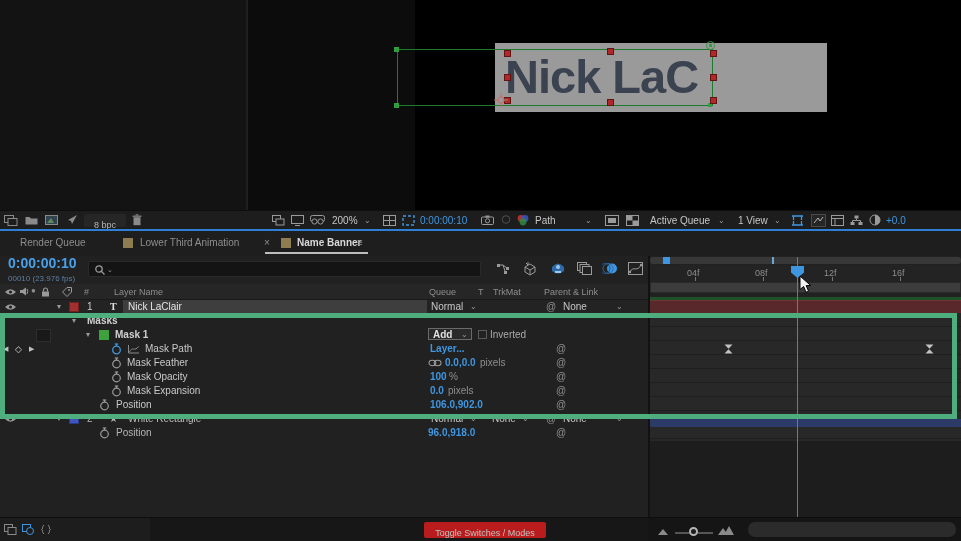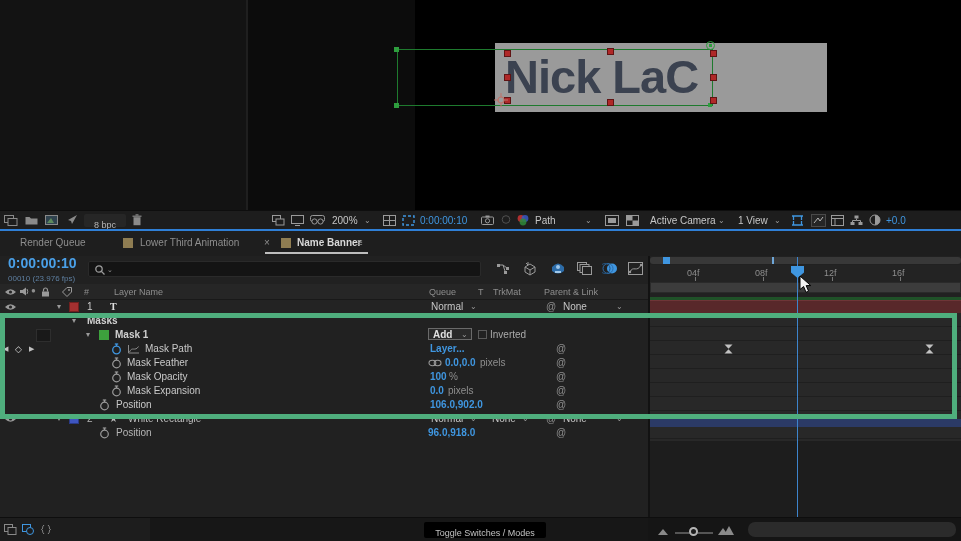--- a/index.html
+++ b/index.html
@@ -155,21 +155,21 @@
           <rect x="3" y="3" width="8" height="5" fill="#9a9a9a"></rect>
         </svg>
       </span>
     <span class="ico" style="left:626px;top:4px;">
         <svg width="13" height="11">
           <rect x="0.5" y="0.5" width="12" height="10" fill="none" stroke="#9a9a9a"></rect>
           <rect x="1" y="1" width="5.5" height="4.5" fill="#9a9a9a"></rect>
           <rect x="6.5" y="5.5" width="5.5" height="4.5" fill="#9a9a9a"></rect>
         </svg>
       </span>
-    <span class="txt dd" style="left:650px;top:3px;">Active Camera</span>
+    <span class="txt dd" style="left:650px;top:3px;">Active Queue</span>
     <span class="chev" style="left:718px;top:3px;">⌄</span>
     <span class="txt dd" style="left:738px;top:3px;">1 View</span>
     <span class="chev" style="left:774px;top:3px;">⌄</span>
     <span class="ico" style="left:791px;top:4px;">
         <svg width="13" height="11">
           <path d="M1,1 h11 M2.5,1 v4 M10.5,1 v4 M1,10 h11 M2.5,10 v-4 M10.5,10 v-4" stroke="#3f96e0" fill="none" stroke-width="1.3"></path>
         </svg>
       </span>
     <span class="ico" style="left:811px;top:3px;">
         <svg width="15" height="13">
@@ -309,20 +309,23 @@
     <span class="ico" style="left:4px;top:3px;">
         <svg width="13" height="8">
           <path d="M1,4 Q6.5,-1.5 12,4 Q6.5,9.5 1,4 Z" fill="#9a9a9a"></path>
           <circle cx="6.5" cy="4" r="1.6" fill="#232323"></circle>
         </svg>
       </span>
     <span class="chev" style="left:57px;top:0;">▾</span>
     <span class="swatch" style="left:69px;top:2px;background:#a33030;border:1px solid #71201f;box-sizing:border-box;"></span>
     <span class="txt" style="left:87px;top:0;color:#c9c9c9;">1</span>
     <span class="txt bold" style="left:110px;top:0;color:#e0e0e0;font-family:'Liberation Serif',serif;">T</span>
+    <div class="abs" style="left:123px;top:0;width:304px;height:13px;background:#3e3e3e;">
+      <span class="txt" style="left:5px;top:0;color:#e5e5e5;">Nick LaClair</span>
+      </div>
     <span class="txt dd" style="left:431px;top:0;">Normal</span>
     <span class="chev" style="left:470px;top:0;">⌄</span>
     <span class="txt dim" style="left:546px;top:0;">@</span>
     <span class="txt dd" style="left:563px;top:0;">None</span>
     <span class="chev" style="left:616px;top:0;">⌄</span>
   </div>
 
   <div class="row" style="top:314px;">
     <span class="chev" style="left:72px;top:0;">▾</span>
     <span class="txt bold" style="left:87px;top:0;color:#d0d0d0;">Masks</span>
@@ -510,21 +513,21 @@
           <circle cx="8" cy="7" r="3.5" fill="#1d1d1d" stroke="#3f96e0"></circle>
         </svg>
       </span>
     <span class="ico" style="left:40px;top:6px;">
         <svg width="12" height="11">
           <path d="M4,1 C1.5,3 3.5,5 1.5,5.5 C3.5,6 1.5,8 4,10" fill="none" stroke="#8a8a8a"></path>
           <path d="M8,1 C10.5,3 8.5,5 10.5,5.5 C8.5,6 10.5,8 8,10" fill="none" stroke="#8a8a8a"></path>
         </svg>
       </span>
     <div class="abs" style="left:150px;top:0;width:498px;height:24px;background:#171717;"></div>
-    <div class="abs" style="left:424px;top:4px;width:122px;height:16px;background:#000000;border-radius:2px;text-align:center;">
+    <div class="abs" style="left:424px;top:4px;width:122px;height:16px;background:#b91c1c;border-radius:2px;text-align:center;">
       <span style="font-size:9px;color:#c2c2c2;line-height:16px;">Toggle Switches / Modes</span></div>
     <div class="abs" style="left:648px;top:0;width:313px;height:24px;background:#151515;"></div>
     <span class="ico" style="left:658px;top:10px;">
         <svg width="10" height="7">
           <polygon points="0,7 5,1 10,7" fill="#8a8a8a"></polygon>
         </svg>
       </span>
     <div class="abs" style="left:675px;top:14px;width:38px;height:2px;background:#555;"></div>
     <div class="abs" style="left:689px;top:9px;width:9px;height:9px;border:2px solid #b5b5b5;border-radius:50%;background:#1d1d1d;box-sizing:border-box;"></div>
     <span class="ico" style="left:718px;top:8px;">

